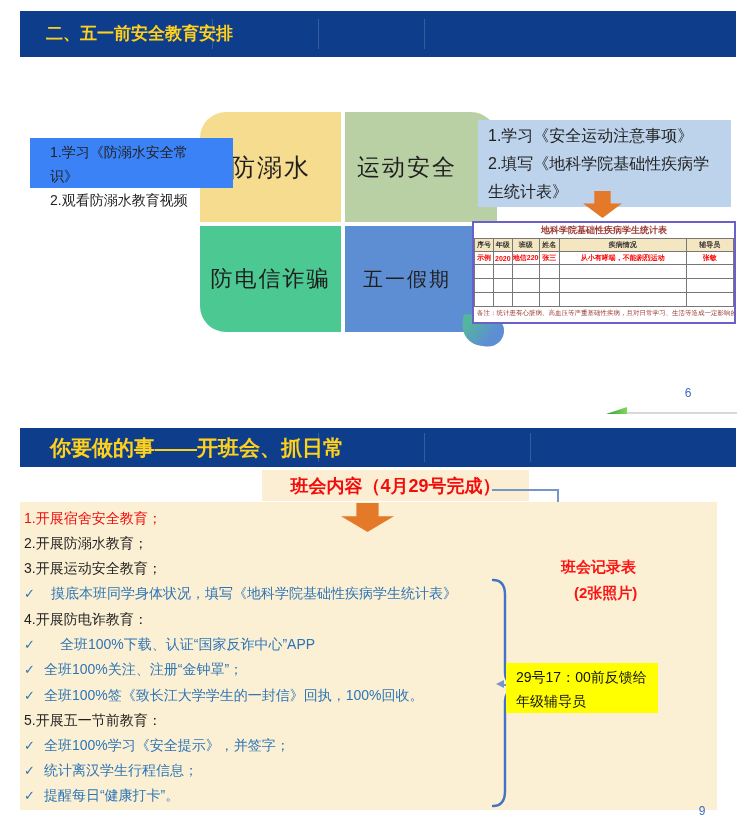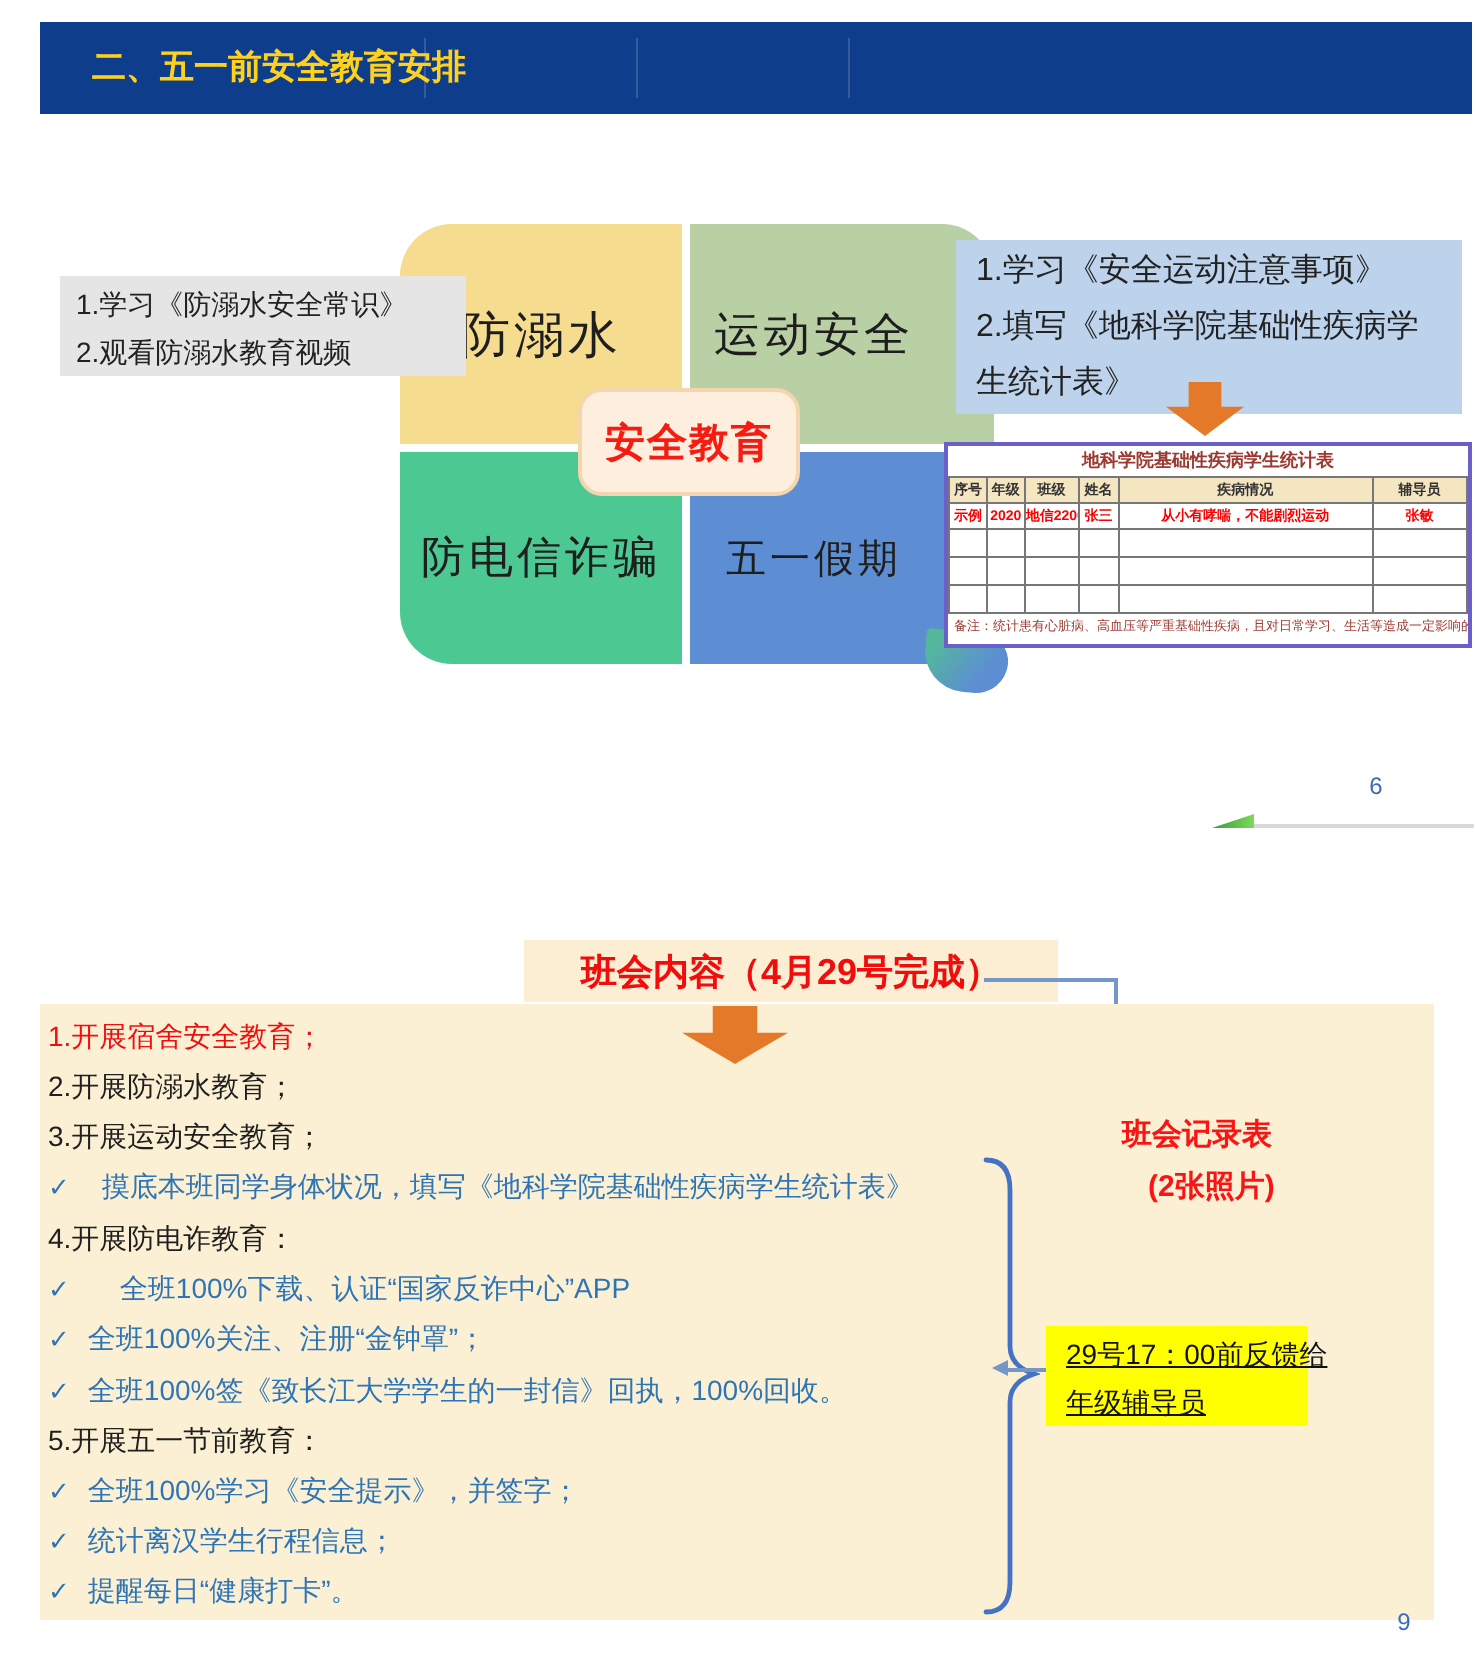--- a/index.html
+++ b/index.html
@@ -15,21 +15,21 @@
   
   .blk{display:flex;align-items:center;justify-content:center;
        color:#1e1e1e;font-weight:500;letter-spacing:2px;}
   .blk-tl{background:#f6dc8e;border-radius:26px 0 0 0;font-size:25px;}
   .blk-tr{background:#b9d0a4;border-radius:0 26px 0 0;font-size:23px;}
   .blk-bl{background:#4cc892;border-radius:0 0 0 26px;font-size:22px;text-align:center;}
   .blk-br{background:#5d8ed3;border-radius:0 0 26px 0;font-size:20px;}
   .centerbox{background:#fdeedd;border:2px solid #f3d6ae;border-radius:12px;
        display:flex;align-items:center;justify-content:center;
        color:#f71b12;font-weight:bold;font-size:20px;letter-spacing:1px;z-index:6;}
-  .noteL{background:#e5e5e5;color:#222;font-size:14px;line-height:24px;padding:2px 8px;z-index:4;}
+  .noteL{background:#3b82f6;color:#222;font-size:14px;line-height:24px;padding:2px 20px;z-index:4;}
   .noteR{background:#bdd3ec;color:#222;font-size:16px;line-height:28px;padding:2px 10px;z-index:4;}
 
   .oarrow{background:#e5792a;z-index:7;
        clip-path:polygon(29% 0,71% 0,71% 46%,100% 46%,50% 100%,0 46%,29% 46%);}
 
   
   .stat-table{background:#fff;border:2px solid #6b5fc9;z-index:2;}
   .stat-title{height:15px;line-height:15px;text-align:center;font-size:9px;
        font-weight:bold;color:#9c3a32;white-space:nowrap;}
   .stat-table table{width:100%;border-collapse:collapse;table-layout:fixed;}
@@ -78,23 +78,20 @@
     <span>防溺水</span>
   </div>
   <div class="abs blk blk-tr" style="left:345px;top:112px;width:152px;height:110px;">
     <span style="position:relative;left:-14px;">运动安全</span>
   </div>
   <div class="abs blk blk-bl" style="left:200px;top:226px;width:141px;height:106px;">
     <span>防电信诈骗</span>
   </div>
   <div class="abs blk blk-br" style="left:345px;top:226px;width:152px;height:106px;">
     <span style="position:relative;left:-14px;">五一假期</span>
-  </div>
-  <div class="abs centerbox" style="left:289px;top:194px;width:111px;height:54px;">
-    <span>安全教育</span>
   </div>
 
   <div class="abs noteL" style="left:30px;top:138px;width:203px;height:50px;">
     <div>1.学习《防溺水安全常识》</div>
     <div>2.观看防溺水教育视频</div>
   </div>
   <div class="abs noteR" style="left:478px;top:120px;width:253px;height:87px;">
     <div>1.学习《安全运动注意事项》</div>
     <div>2.填写《地科学院基础性疾病学生统计表》</div>
   </div>
@@ -158,20 +155,26 @@
     </tbody>
       </table>
     <div class="stat-note">备注：统计患有心脏病、高血压等严重基础性疾病，且对日常学习、生活等造成一定影响的学生，尤其要注意隐瞒基础性疾病的情况。</div>
   </div>
 
   <div class="abs pagenum" style="left:678px;top:386px;">6</div>
 
   <div class="abs divline" style="left:616px;top:412px;width:121px;"></div>
   <div class="abs greenwedge" style="left:606px;top:407px;width:21px;height:7px;"></div>
 
+  <div class="abs hbar" style="left:20px;top:428px;width:716px;height:39px;">
+    <div class="sep" style="left:298px;top:5px;height:29px;"></div>
+    <div class="sep" style="left:404px;top:5px;height:29px;"></div>
+    <div class="sep" style="left:510px;top:5px;height:29px;"></div>
+    <div class="abs htitle" style="left:30px;top:0;height:39px;line-height:39px;font-size:21px;">你要做的事——开班会、抓日常</div>
+  </div>
 
   <div class="abs strip" style="left:262px;top:470px;width:267px;height:31px;">
     <span class="banner-red">班会内容（4月29号完成）</span>
   </div>
 
   <div class="abs conn" style="left:492px;top:489px;width:67px;height:2px;"></div>
   <div class="abs conn" style="left:557px;top:489px;width:2px;height:163px;"></div>
   <div class="abs conn-arrow-down" style="left:553px;top:652px;"></div>
 
   <div class="abs cream" style="left:20px;top:502px;width:697px;height:308px;"></div>
@@ -195,20 +198,20 @@
 
   <svg class="abs" style="left:490px;top:577px;" width="30" height="232" viewBox="0 0 30 232">
     <path d="M3 3 Q15 3 15 18 L15 96 Q15 106 27 110 Q15 114 15 124 L15 214 Q15 229 3 229" fill="none" stroke="#4472c4" stroke-width="2.4" stroke-linecap="round"></path>
   </svg>
   <div class="abs conn" style="left:504px;top:684px;width:20px;height:2px;"></div>
   <div class="abs conn-arrow-left" style="left:496px;top:680px;"></div>
 
   <div class="abs redlabel" style="left:561px;top:558px;">班会记录表</div>
   <div class="abs redlabel" style="left:574px;top:584px;">(2张照片)</div>
 
-  <div class="abs ybox" style="left:523px;top:663px;width:131px;height:50px;text-decoration:underline;">
+  <div class="abs ybox" style="left:506px;top:663px;width:152px;height:50px;">
     <div>29号17：00前反馈给</div>
     <div>年级辅导员</div>
   </div>
 
   <div class="abs pagenum" style="left:692px;top:804px;">9</div>
 
 </div>
 
 </body></html>

